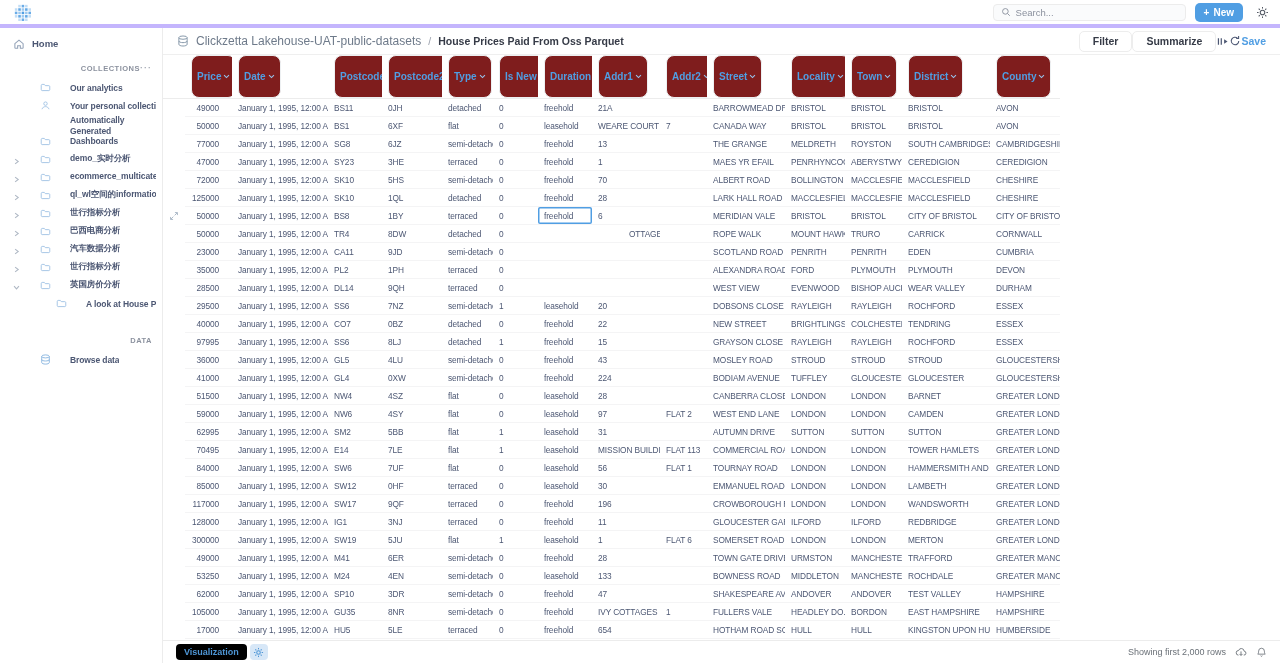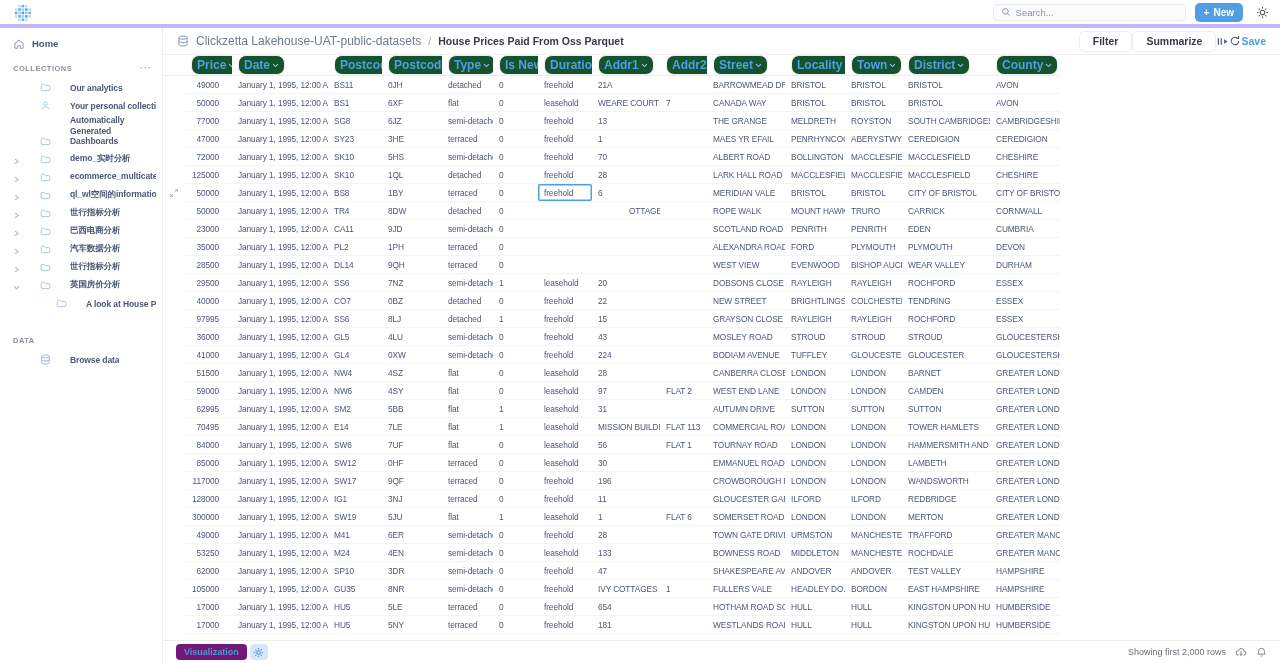--- a/index.html
+++ b/index.html
@@ -16,21 +16,21 @@
   .gear-top{color:#555B66;margin-left:4px}
 
   
   .shell{display:flex;height:635px}
   .sidebar{width:163px;flex:none;border-right:1px solid #ECECEC;padding-top:6px;overflow:hidden}
   .main{flex:1;min-width:0;display:flex;flex-direction:column}
 
   
   .side-home{display:flex;align-items:flex-start;gap:7px;padding:4px 13px 8px;font-size:9.5px;font-weight:700;color:#4C5773}
   .side-home .icon{color:#94A3B8}
-  .side-section{display:flex;justify-content:space-between;align-items:center;padding:5px 10px 4px 13px;font-size:7.5px;font-weight:700;letter-spacing:.5px;color:#8B919E}
+  .side-section{display:flex;justify-content:flex-end;align-items:center;padding:5px 10px 4px 13px;font-size:7.5px;font-weight:700;letter-spacing:.5px;color:#8B919E}
   .dots{color:#A6ABB5;font-size:9px;letter-spacing:1px;cursor:pointer}
   .data-label{margin-top:20px}
   .side-item{display:flex;align-items:flex-end;gap:19px;padding:2px 6px 2px 13px;min-height:18px;color:#4C5773;font-weight:600;font-size:8.5px;letter-spacing:-.1px;white-space:nowrap;overflow:hidden;cursor:pointer}
   .side-item .chev{width:8px;flex:none;color:#AFB8C4;display:flex}
   .side-item .icon{color:#A4C5E5;flex:none}
   .side-item.child{padding-left:29px}
   .side-item.wrap{white-space:normal;line-height:1.25}
   .side-item.browse .icon{color:#85B3DE}
   .side-item .lbl{overflow:hidden}
 
@@ -44,38 +44,38 @@
   .btn{border:1px solid #EDEDED;background:#fff;border-radius:5px;height:21px;padding:0 13px;font:700 10.5px "Liberation Sans",sans-serif;color:#363B47;cursor:pointer}
   .act-ic{color:#4C5773;cursor:pointer}
   .save{color:#509EE3;font-weight:700;font-size:10.5px;cursor:pointer}
 
   
   .table-wrap{position:relative;flex:1;overflow:hidden}
   table{border-collapse:collapse;table-layout:fixed;width:894px}
   th,td{white-space:nowrap;overflow:hidden;text-align:left;padding:0 0 0 6px}
   thead th{height:19px;border-bottom:1px solid #ECECEC}
   thead th.num{text-align:right;padding-right:4px}
-  .pill{display:inline-flex;align-items:center;gap:2px;border:1px solid #EDF0F2;border-radius:8px;padding:2px 5px;background:#14532d;color:#509EE3;font-weight:700;font-size:12px;white-space:nowrap;cursor:pointer}
+  .pill{display:inline-flex;align-items:center;gap:2px;border:1px solid #EDF0F2;border-radius:8px;padding:15px 5px;background:#7f1d1d;color:#509EE3;font-weight:700;font-size:10px;white-space:nowrap;cursor:pointer}
   .pill .icon{color:#97C0E8}
   tbody td{height:18px;border-bottom:1px solid #F4F4F5;color:#4C5773;font-size:8.3px;letter-spacing:-.1px;cursor:pointer}
   tbody td:first-child{border-bottom:none;text-align:center;padding:0}
   td.num{text-align:right;padding:0 13px 0 0}
   td.selected{box-shadow:inset 0 0 0 1.5px #509EE3;border-radius:2px}
   tbody tr:nth-child(8) td:nth-child(9){padding-left:37px}
   .expand-ic{color:#A8B5C4;display:inline-flex;vertical-align:middle}
 
   
   .filter-popup{position:absolute;left:376px;top:144px;width:88px;background:#fff;border-radius:6px;box-shadow:0 2px 10px rgba(32,39,58,.18),0 0 0 1px rgba(0,0,0,.04);padding:9px 11px 2px;z-index:5}
   .pp-title{color:#969CAD;font-size:7.8px;margin-bottom:8px}
   .pp-opt{display:flex;align-items:center;gap:7px;color:#4C5773;font-weight:700;font-size:8.8px;margin-bottom:10px;cursor:pointer}
   .op{color:#509EE3;font-weight:700;font-size:9.5px;width:9px;display:inline-block}
 
   
   .table-footer{height:23px;flex:none;border-top:1px solid #ECECEC;display:flex;align-items:center;padding:0 13px;gap:3px}
-  .viz-btn{background:#701a75;color:#4E96D6;border:none;border-radius:4px;height:16px;padding:0 8px;font:700 9px "Liberation Sans",sans-serif;cursor:pointer}
+  .viz-btn{background:#000000;color:#4E96D6;border:none;border-radius:4px;height:16px;padding:0 8px;font:700 9px "Liberation Sans",sans-serif;cursor:pointer}
   .viz-gear{background:#D7E7F7;color:#4E96D6;border:none;border-radius:4px;height:16px;width:18px;display:flex;align-items:center;justify-content:center;cursor:pointer}
   .rows-info{margin-left:auto;display:flex;align-items:center;gap:9px;color:#6A7077;font-size:9px}
   .f-ic{color:#6A7077;cursor:pointer}
 </style>
 </head>
 <body>
 
 <div class="app">
 
   <header class="topbar">

